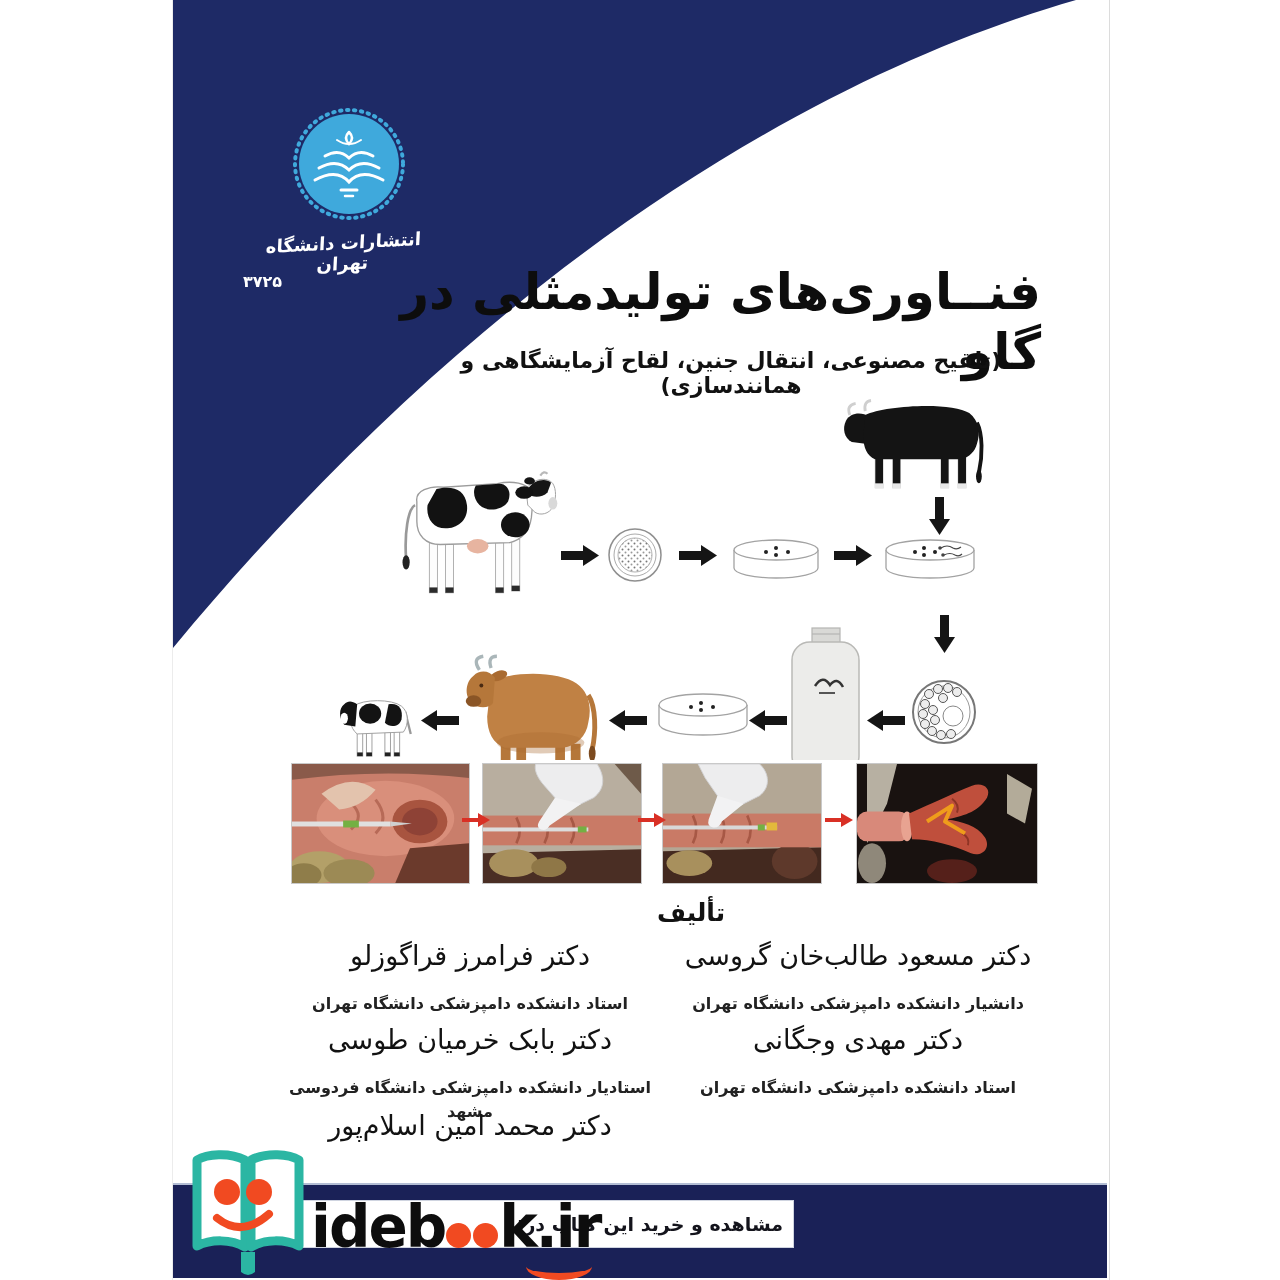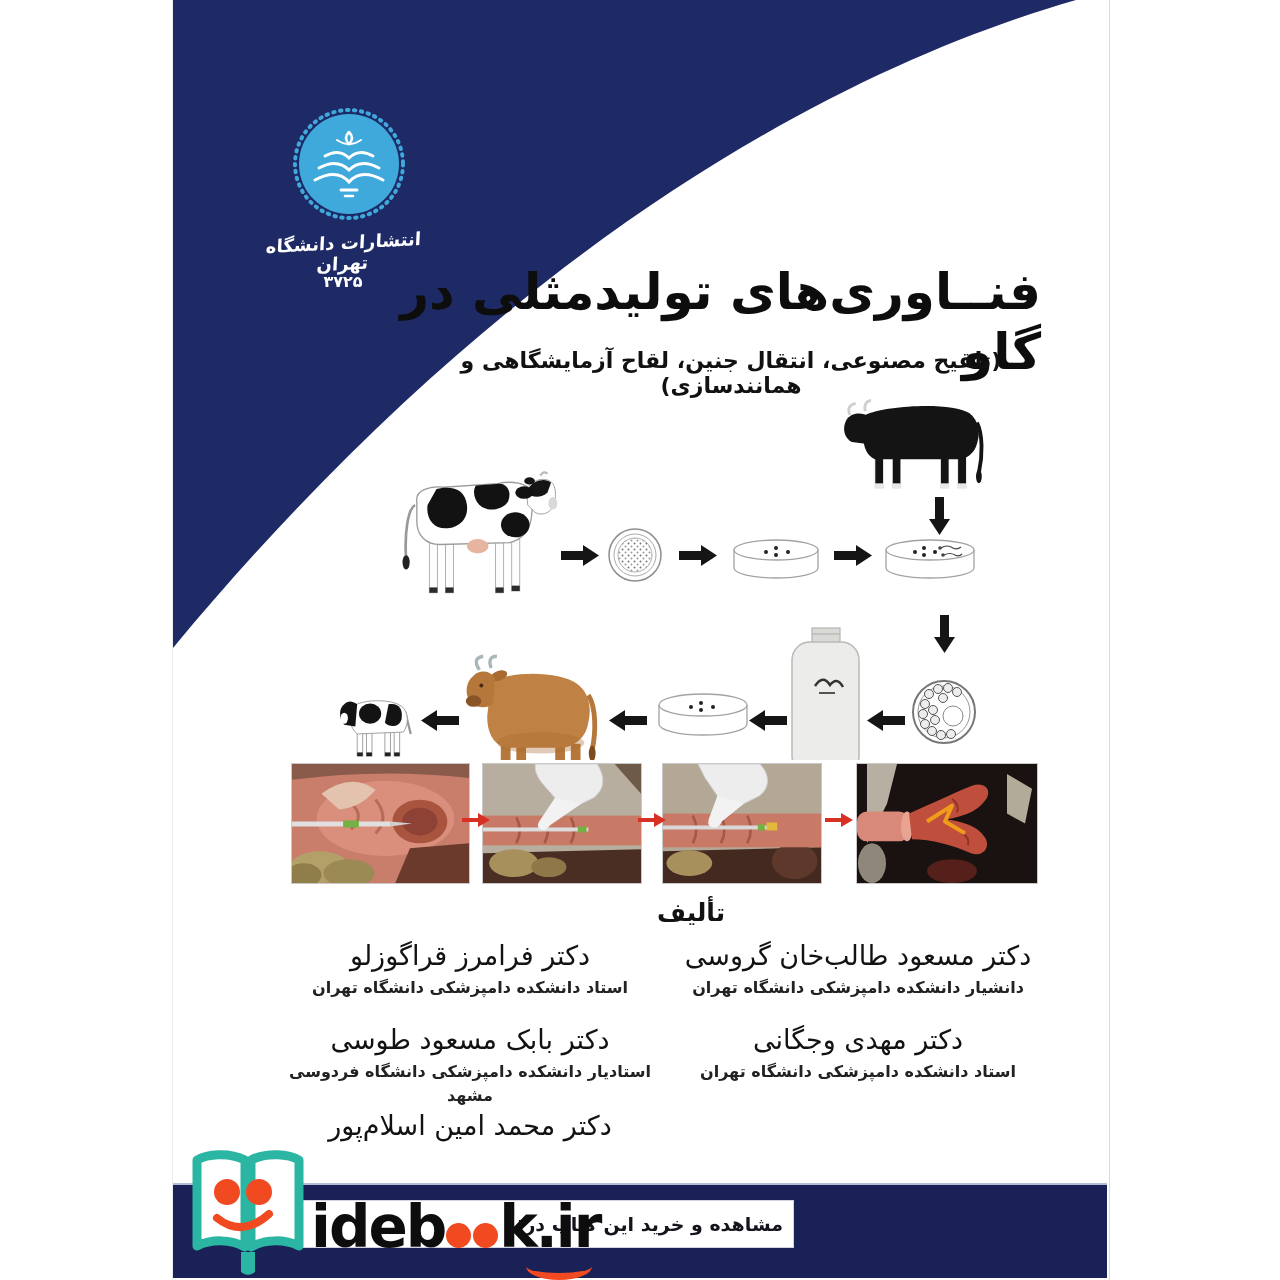--- a/index.html
+++ b/index.html
@@ -5,21 +5,21 @@
   html,body{margin:0;padding:0;background:#ffffff;}
   body{width:1280px;height:1280px;position:relative;font-family:"DejaVu Sans",sans-serif;overflow:hidden;}
   .page{position:absolute;left:0;top:0;width:1280px;height:1280px;background:#ffffff;}
   .cover{position:absolute;left:172px;top:0;width:936px;height:1280px;background:#ffffff;
          border-left:1px solid #ececec;border-right:1px solid #dcdcdc;}
   .curve-svg{position:absolute;left:0;top:0;width:936px;height:660px;display:block;}
   
   .ut-logo{position:absolute;left:118px;top:106px;width:116px;height:116px;}
   .pub-name{position:absolute;left:70px;top:232px;width:200px;text-align:center;color:#ffffff;
             font-size:18px;font-weight:bold;transform:skewX(-6deg) rotate(-3deg);}
-  .pub-code{position:absolute;left:70px;top:272px;width:200px;text-align:center;color:#ffffff;
+  .pub-code{position:absolute;left:70px;top:272px;width:200px;text-align:left;color:#ffffff;
             font-size:16px;font-weight:bold;letter-spacing:3px;}
   
   .title{position:absolute;right:68px;top:262px;width:660px;text-align:right;direction:rtl;
          font-size:50px;font-weight:bold;color:#0d0d0d;letter-spacing:0;line-height:1.2;}
   .subtitle{position:absolute;right:68px;top:348px;width:620px;text-align:center;direction:rtl;
             font-size:22px;font-weight:bold;color:#111111;}
   
   .diagram{position:absolute;left:130px;top:380px;width:760px;height:380px;display:block;}
   
   .photo{position:absolute;height:121px;top:763px;display:block;border:1px solid #c9c9c9;box-sizing:border-box;}
@@ -27,21 +27,21 @@
   .photo2{left:309px;width:160px;}
   .photo3{left:489px;width:160px;}
   .photo4{left:683px;width:182px;}
   .red-arrow{position:absolute;top:812px;width:28px;height:16px;display:block;}
   .ra1{left:289px;} .ra2{left:465px;} .ra3{left:652px;}
   
   .byline{position:absolute;left:458px;top:898px;width:120px;text-align:center;direction:rtl;
           font-size:25px;font-weight:bold;color:#121212;}
   .author{position:absolute;width:370px;text-align:center;direction:rtl;color:#121212;}
   .author .aname{font-size:27px;font-weight:normal;line-height:36px;}
-  .author .aaff{font-size:16px;font-weight:bold;color:#222222;line-height:24px;margin-top:2px;}
+  .author .aaff{font-size:16px;font-weight:bold;color:#222222;line-height:24px;margin-top:18px;}
   .col-right{left:500px;} .col-left{left:112px;}
   .row1{top:938px;} .row2{top:1022px;} .row3{top:1108px;}
   
   .banner{position:absolute;left:0px;top:1183px;width:934px;height:95px;background:#1a2157;
           border-top:2px solid #b3bdd4;box-sizing:border-box;}
   .strip{position:absolute;left:128px;top:1201px;width:492px;height:46px;background:#ffffff;
          box-shadow:0 0 0 1px #cfd4e0;}
   .view-label{position:absolute;right:10px;top:0px;height:50px;line-height:46px;direction:rtl;
               font-size:19px;font-weight:bold;color:#14141c;}
   .wordmark{position:absolute;left:10px;top:-8px;height:58px;font-size:58px;font-weight:bold;
@@ -365,21 +365,21 @@
     </div>
     <div class="author col-left row1">
       <div class="aname">دکتر فرامرز قراگوزلو</div>
       <div class="aaff">استاد دانشکده دامپزشکی دانشگاه تهران</div>
     </div>
     <div class="author col-right row2">
       <div class="aname">دکتر مهدی وجگانی</div>
       <div class="aaff">استاد دانشکده دامپزشکی دانشگاه تهران</div>
     </div>
     <div class="author col-left row2">
-      <div class="aname">دکتر بابک مسعود طوسی</div>
+      <div class="aname">دکتر بابک خرمیان طوسی</div>
       <div class="aaff">استادیار دانشکده دامپزشکی دانشگاه فردوسی مشهد</div>
     </div>
     <div class="author col-left row3">
       <div class="aname">دکتر محمد امین اسلام‌پور</div>
     </div>
 
     <div class="banner"></div>
 
     <div class="strip">
       <div class="view-label">مشاهده و خرید این کتاب در:</div>

